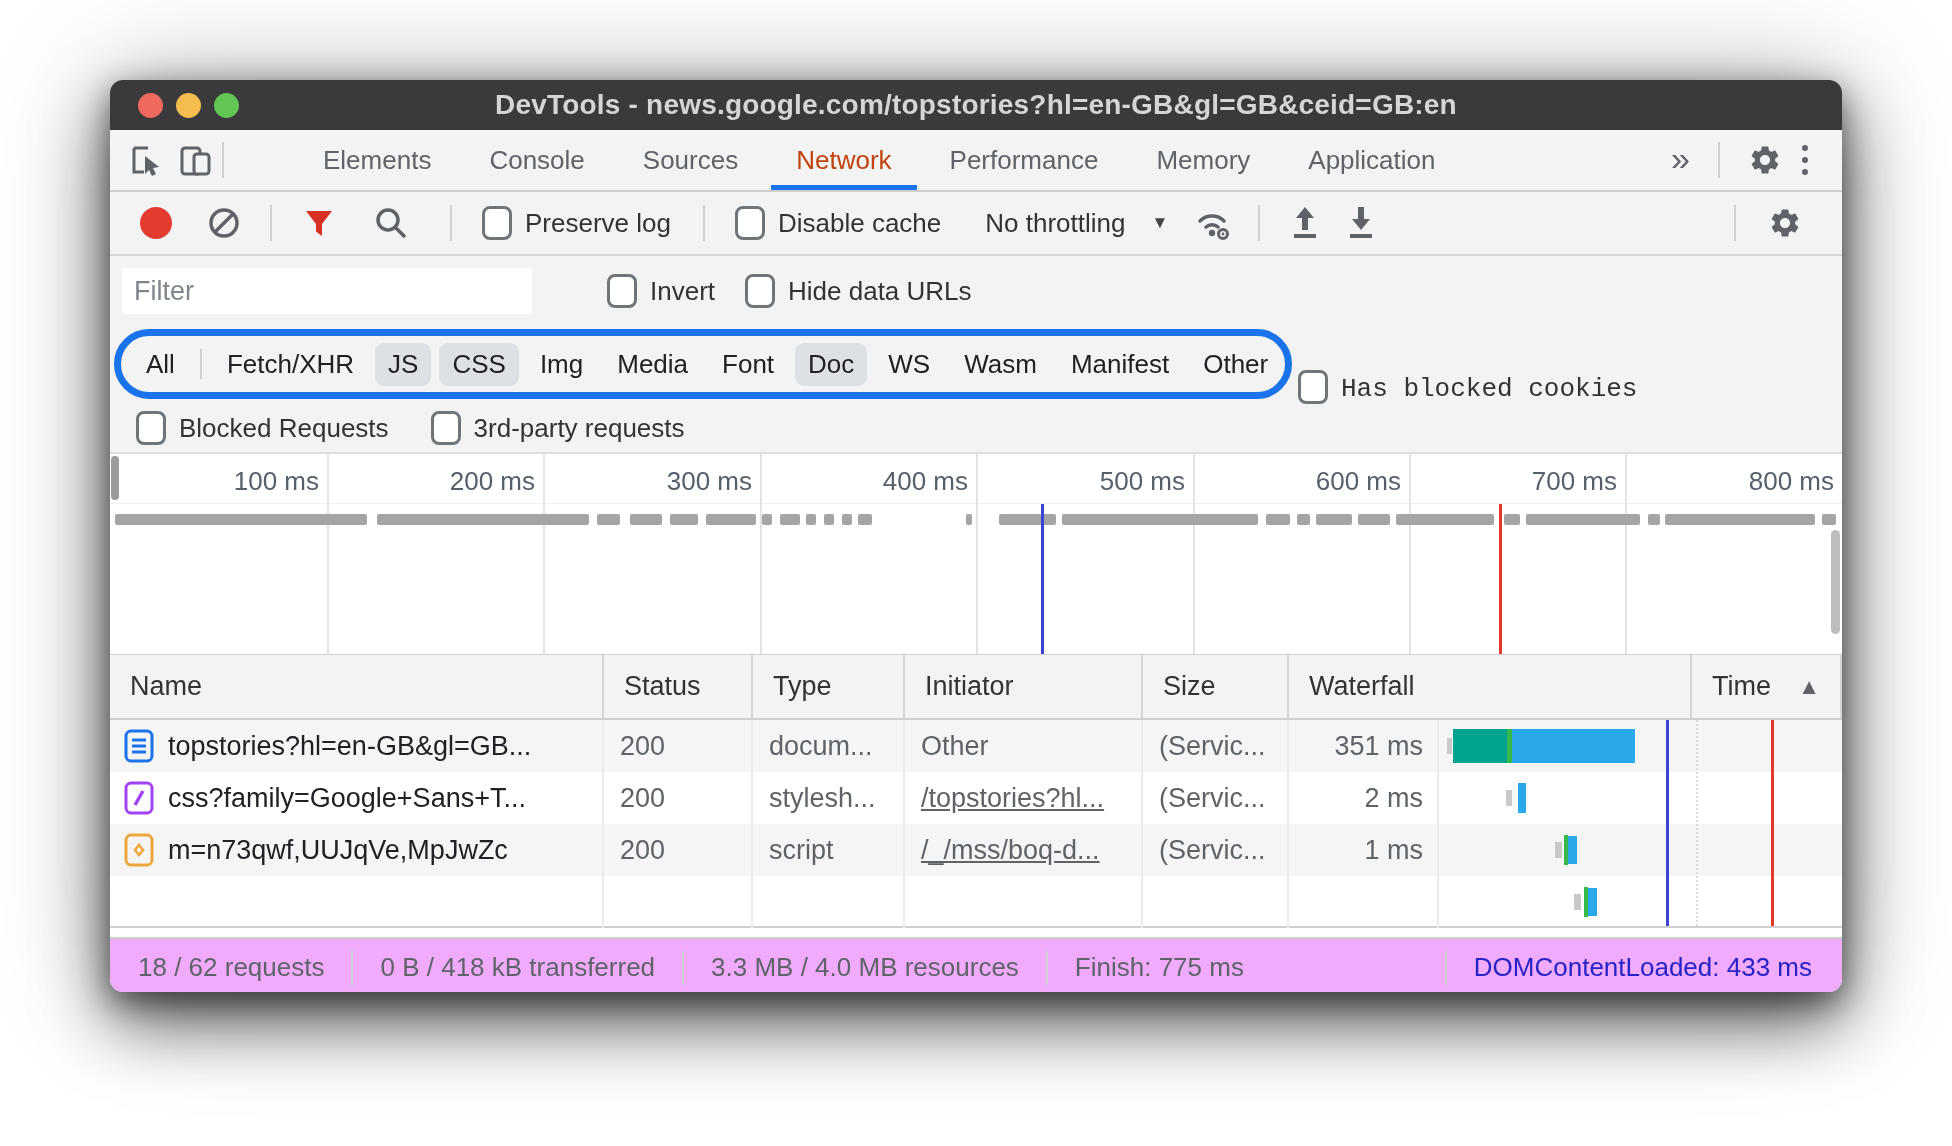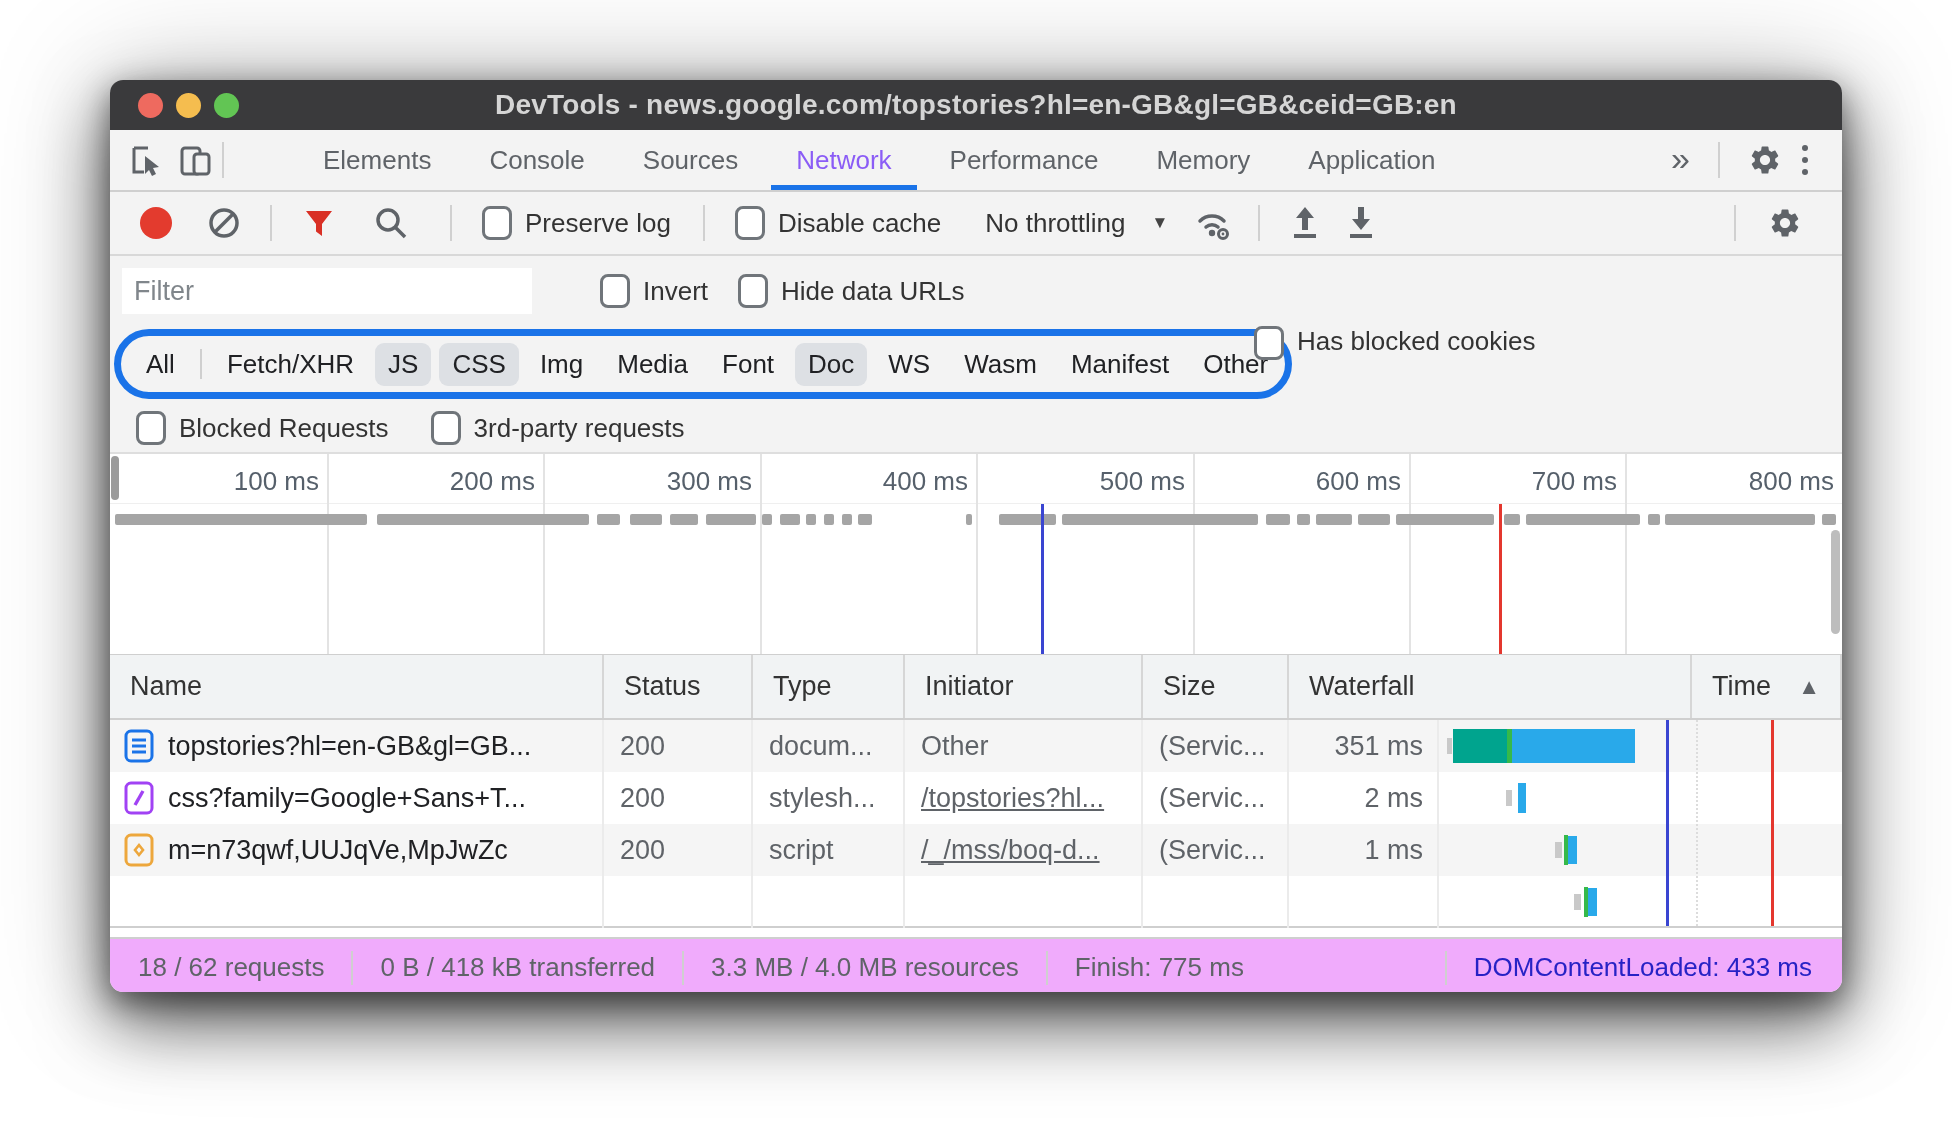--- a/index.html
+++ b/index.html
@@ -13,21 +13,21 @@
   .lights{position:absolute;left:28px;top:0;height:50px;display:flex;align-items:center;gap:13px;}
   .light{width:25px;height:25px;border-radius:50%;}
   .light.red{background:#ee6a5f;}  .light.yellow{background:#f5bd4f;}  .light.green{background:#62c554;}
   .title{flex:1;text-align:center;color:#d5d5d5;font-size:28px;font-weight:bold;letter-spacing:.2px;}
   
   .tabbar{height:60px;background:#f3f3f3;border-bottom:2px solid #cfcfcf;display:flex;align-items:center;}
   .tb-icons{display:flex;align-items:center;gap:14px;padding-left:18px;}
   .vsep{width:2px;height:36px;background:#d0d0d0;margin:0 8px;}
   .tab-list{display:flex;align-items:stretch;height:100%;margin-left:62px;}
   .tab{position:relative;display:flex;align-items:center;padding:0 29px;font-size:26px;color:#5f6368;cursor:default;}
-  .tab.selected{color:#8b5cf6;}
+  .tab.selected{color:#c2410c;}
   .tab.selected::after{content:"";position:absolute;left:4px;right:4px;bottom:0;height:5px;background:#1a73e8;}
   .tb-right{margin-left:auto;display:flex;align-items:center;gap:20px;padding-right:34px;}
   .chev{font-size:34px;color:#5f6368;line-height:1;margin-top:-4px;}
   .kebab{display:flex;flex-direction:column;gap:6px;}
   .kebab i{width:6px;height:6px;border-radius:50%;background:#5f6368;}
   
   .toolbar{height:62px;background:#f3f3f3;border-bottom:2px solid #d8d8d8;display:flex;align-items:center;}
   .rec{width:32px;height:32px;border-radius:50%;background:#e33b2e;margin-left:30px;}
   .tool{display:flex;align-items:center;}
   .cb{width:30px;height:34px;border:3px solid #70757a;border-radius:8px;background:#fff;box-sizing:border-box;flex:0 0 auto;}
@@ -39,21 +39,21 @@
   .filter-input{margin-left:12px;width:410px;height:46px;border:none;background:#fff;font-size:27px;
     font-family:"Liberation Sans",sans-serif;color:#202124;padding:0 12px;box-sizing:border-box;outline:none;}
   .filter-input::placeholder{color:#80868b;}
   
   .chipsrow{height:78px;background:#f3f3f3;position:relative;}
   .ring{position:absolute;left:4px;top:3px;width:1178px;height:70px;border:7px solid #1a73e8;border-radius:36px;
     box-sizing:border-box;display:flex;align-items:center;padding:0 12px;}
   .chip{font-size:26px;color:#202124;padding:6px 13px;border-radius:9px;white-space:nowrap;cursor:default;}
   .chip.selected{background:#dde0e4;}
   .chip-sep{width:2px;height:30px;background:#cfcfcf;margin:0 4px;}
-  .hbc{position:absolute;left:1144px;top:0;height:78px;display:flex;align-items:flex-start;}
+  .hbc{position:absolute;left:1188px;top:0;height:78px;display:flex;align-items:flex-end;font-family:Liberation Mono, monospace;}
   
   .blockedrow{height:48px;background:#f3f3f3;display:flex;align-items:center;}
   
   .timeline{height:202px;background:#fff;border-top:2px solid #dedede;position:relative;box-sizing:border-box;}
   .gridline{position:absolute;top:0;bottom:0;width:2px;background:#e3e3e3;}
   .tick-label{position:absolute;top:12px;width:150px;text-align:right;font-size:26px;color:#56606b;}
   .ruler-rule{position:absolute;left:0;right:0;top:49px;height:1px;background:#efefef;}
   .bandseg{position:absolute;top:60px;height:11px;background:#a5a5a5;border-radius:2px;}
   .marker{position:absolute;top:50px;height:150px;width:3px;}
   .marker.dcl{background:#3a45d1;}
@@ -206,21 +206,21 @@
       <div class="vsep" style="margin-left:auto;"></div>
       <span class="icon" style="margin:0 40px 0 24px;">
         <svg width="34" height="34" viewBox="0 0 24 24">
             <path fill="#5f6368" d="M19.14 12.94c.04-.3.06-.61.06-.94s-.02-.64-.07-.94l2.03-1.58c.18-.14.23-.41.12-.61l-1.92-3.32c-.12-.22-.37-.29-.59-.22l-2.39.96c-.5-.38-1.03-.7-1.62-.94l-.36-2.54c-.04-.24-.24-.41-.48-.41h-3.84c-.24 0-.43.17-.47.41l-.36 2.54c-.59.24-1.13.57-1.62.94l-2.39-.96c-.22-.08-.47 0-.59.22L2.74 8.87c-.12.21-.08.47.12.61l2.03 1.58c-.05.3-.09.63-.09.94s.02.64.07.94l-2.03 1.58c-.18.14-.23.41-.12.61l1.92 3.32c.12.22.37.29.59.22l2.39-.96c.5.38 1.03.7 1.62.94l.36 2.54c.05.24.24.41.48.41h3.84c.24 0 .44-.17.47-.41l.36-2.54c.59-.24 1.13-.56 1.62-.94l2.39.96c.22.08.47 0 .59-.22l1.92-3.32c.12-.22.07-.47-.12-.61l-2.01-1.58zM12 15.6c-1.98 0-3.6-1.62-3.6-3.6s1.62-3.6 3.6-3.6 3.6 1.62 3.6 3.6-1.62 3.6-3.6 3.6z"></path>
           </svg>
       </span>
     </div>
 
     <div class="filterrow">
       <input class="filter-input" type="text" placeholder="Filter" style="">
-      <div class="tool" style="margin-left:27px;padding-left:41px;">
+      <div class="tool" style="margin-left:34px;padding-left:41px;">
         <span class="cb"></span>
         <span class="cb-label">Invert</span>
       </div>
       <div class="tool" style="margin-left:30px;">
         <span class="cb"></span>
         <span class="cb-label">Hide data URLs</span>
       </div>
     </div>
 
     <div class="chipsrow">

